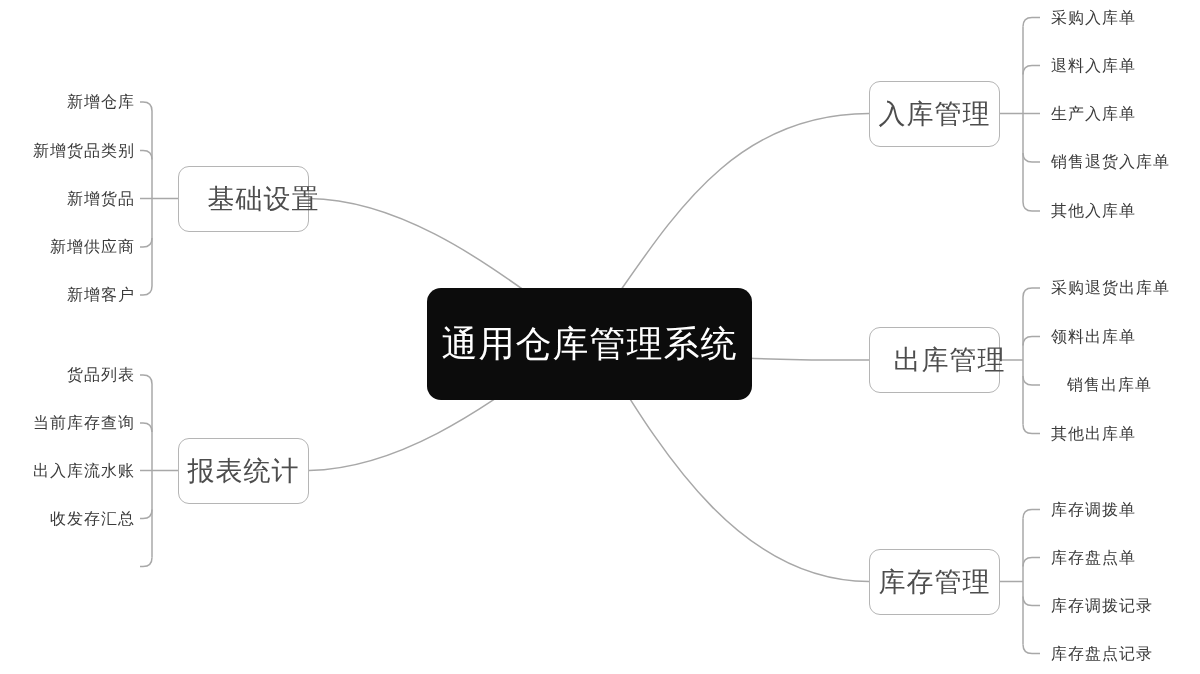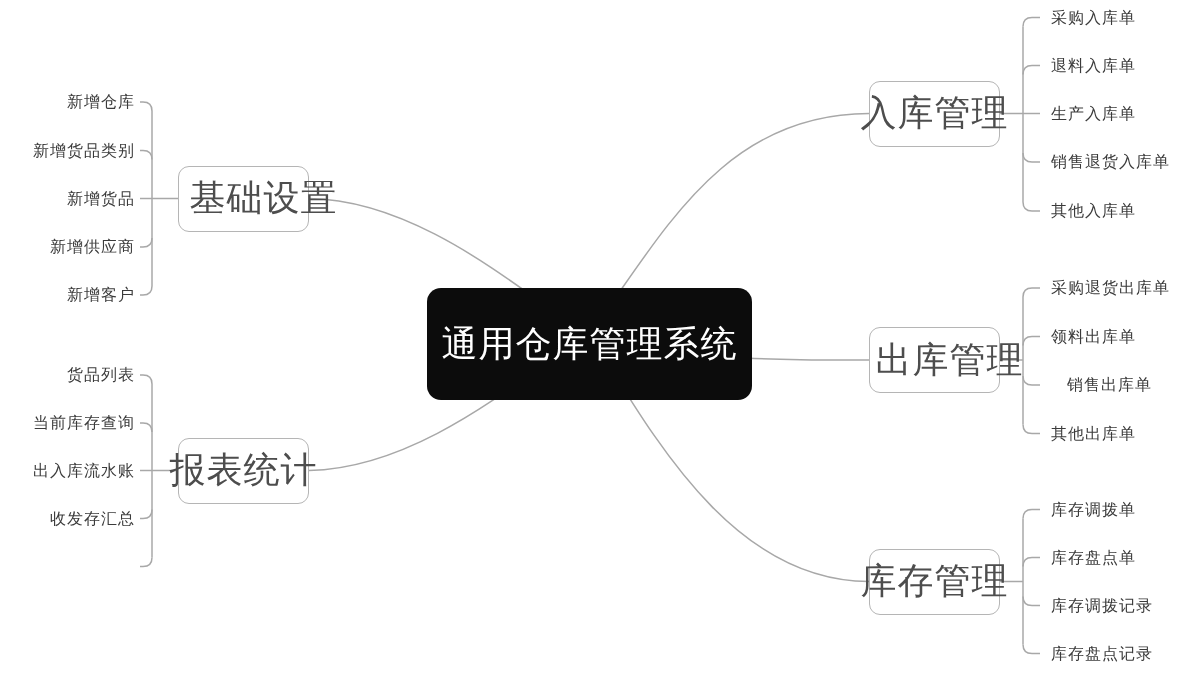--- a/index.html
+++ b/index.html
@@ -51,21 +51,21 @@
   }
   .topic-node{
     position:absolute;
     width:131px; height:66px;
     background:#fff;
     border:1.5px solid var(--node-border);
     border-radius:11px;
     display:flex;
     align-items:center;
     justify-content:center;
-    font-size:36px;
+    font-size:27px;
     color:var(--node-text);
     letter-spacing:1px;
     white-space:nowrap;
     box-sizing:border-box;
   }
   .leaf{
     position:absolute;
     height:28px;
     line-height:28px;
     font-size:16px;

